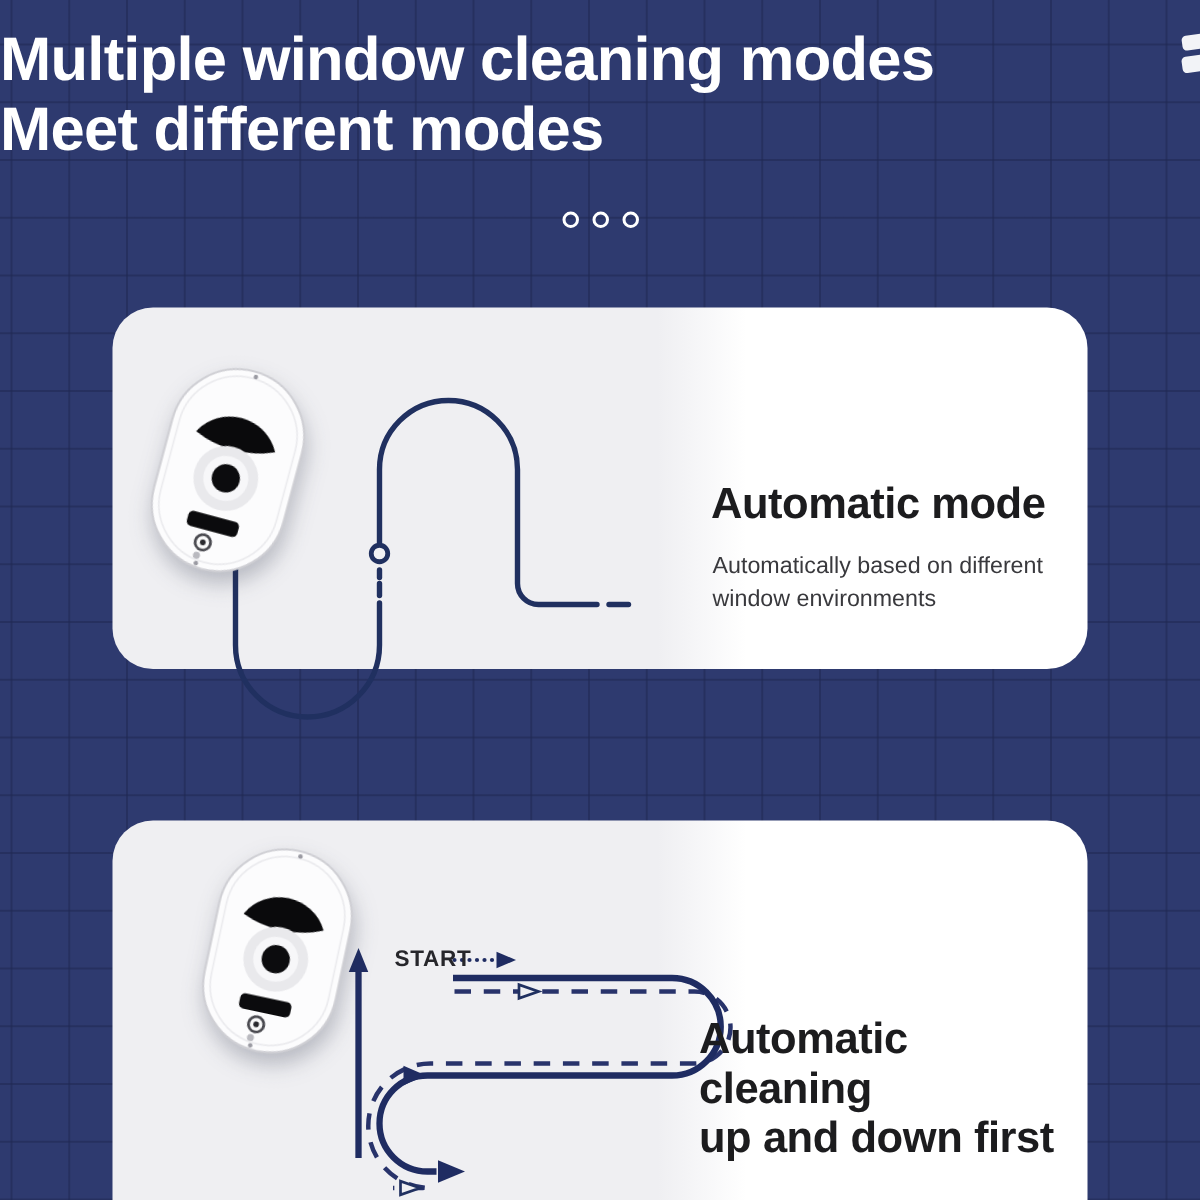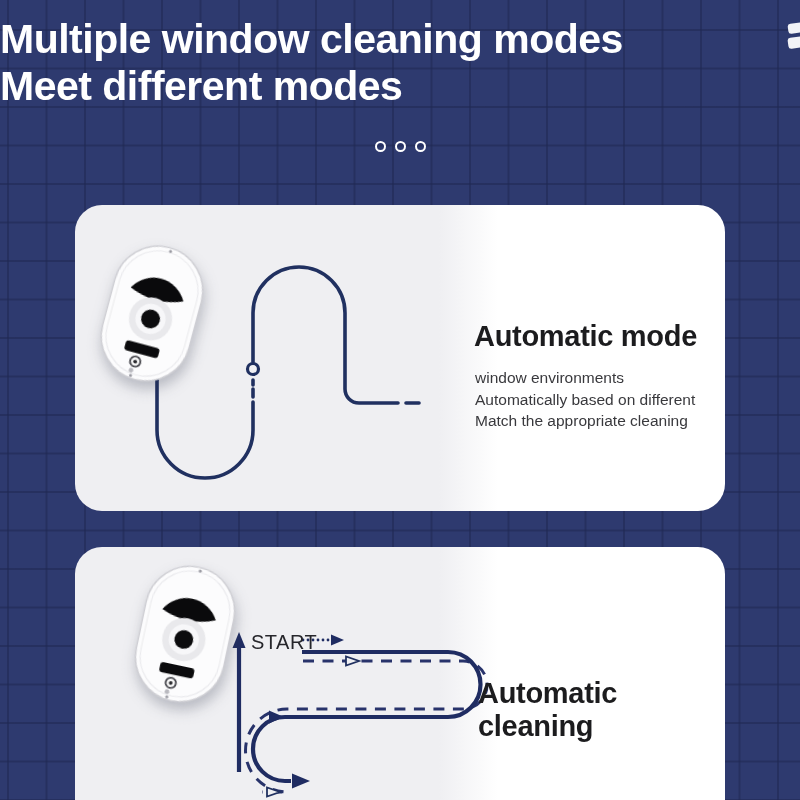--- a/index.html
+++ b/index.html
@@ -19,37 +19,37 @@
     text-align:left;color:#ffffff;font-weight:600;
     font-size:41px;line-height:47px;letter-spacing:-.5px;
   }
   .dots{position:absolute;left:0;top:141px;width:100%;display:flex;justify-content:center;gap:9px;}
   .dots .dot{width:7px;height:7px;border:2.5px solid #ffffff;border-radius:50%;}
   
   .card{
     position:absolute;left:75px;width:650px;border-radius:27px;
     background:linear-gradient(90deg,#efeff2 0%,#efeff2 56%,#ffffff 65%,#ffffff 100%);
   }
-  .card1{top:205px;height:306px;}
+  .card1{top:205px;height:241px;}
   .card2{top:547px;height:281px;}
   .card svg.path{position:absolute;left:0;top:0;}
   .card-heading{
     position:absolute;color:#1c1c1e;font-weight:600;
     font-size:29px;line-height:33px;letter-spacing:-.3px;
   }
   .card1 .card-heading{left:399px;top:115px;}
-  .card2 .card-heading{left:403px;top:130px;}
+  .card2 .card-heading{left:391px;top:130px;}
   .card-body{position:absolute;left:400px;top:162px;color:#39393d;font-size:15.5px;line-height:21.5px;font-weight:400;}
   
   .robot{position:absolute;filter:drop-shadow(3px 7px 7px rgba(40,45,70,.28));}
   .card1 .robot{left:30px;top:37px;width:94px;height:143px;transform:rotate(15deg);}
   .card2 .robot{left:63px;top:16px;width:94px;height:142px;transform:rotate(12deg);}
   .robot svg{width:100%;height:100%;}
   
-  .start-label{position:absolute;left:176px;top:84px;color:#26262b;font-size:20px;font-weight:400;letter-spacing:.5px;}
+  .start-label{position:absolute;left:188px;top:84px;color:#26262b;font-size:15px;font-weight:700;letter-spacing:.5px;}
   
   .edge-frag{position:absolute;right:-5px;top:23px;width:17px;}
   .edge-frag i{display:block;background:#f2f3f7;border-radius:3px;height:10px;margin-bottom:4px;transform:rotate(-8deg);}
   .edge-frag i:last-child{height:11px;}
 </style>
 </head>
 <body>
 
 <div class="canvas">
 
@@ -93,23 +93,22 @@
         <circle cx="46" cy="129" r="5.5" fill="#fafafa" stroke="#4a4a50" stroke-width="2"></circle>
         <circle cx="46" cy="129" r="2" fill="#2a2a2e"></circle>
         <circle cx="44" cy="139" r="2.5" fill="#b9b9bf"></circle>
         <circle cx="52" cy="6" r="1.6" fill="#9a9aa2"></circle>
         <circle cx="45" cy="144.5" r="1.6" fill="#9a9aa2"></circle>
       </svg>
     </div>
 
     <h2 class="card-heading" style="margin:0">Automatic mode</h2>
     <div class="card-body">
+      <div>Automatically based on different</div>
       <div>window environments</div>
-      <div>Automatically based on different</div>
-      <div>Match the appropriate cleaning</div>
     </div>
   </section>
 
   <section class="card card2">
 
     <svg class="path" width="650" height="281" viewBox="0 0 650 281">
 
       <g stroke="#28336b" stroke-width="3" fill="none" stroke-dasharray="11 8.5">
         <path d="M 228 114 H 388 A 24 24 0 0 1 388 162 H 212 A 41.5 41.5 0 0 0 212 245 H 187"></path>
       </g>
@@ -152,20 +151,21 @@
         <circle cx="44" cy="139" r="2.5" fill="#b9b9bf"></circle>
         <circle cx="52" cy="6" r="1.6" fill="#9a9aa2"></circle>
         <circle cx="45" cy="144.5" r="1.6" fill="#9a9aa2"></circle>
       </svg>
     </div>
 
     <div class="start-label">START</div>
 
     <h2 class="card-heading" style="margin:0">
       <div>Automatic cleaning</div>
+      <div>up and down first</div>
     </h2>
   </section>
 
   <div class="edge-frag">
     <i></i>
     <i></i>
   </div>
 
 </div>
 

